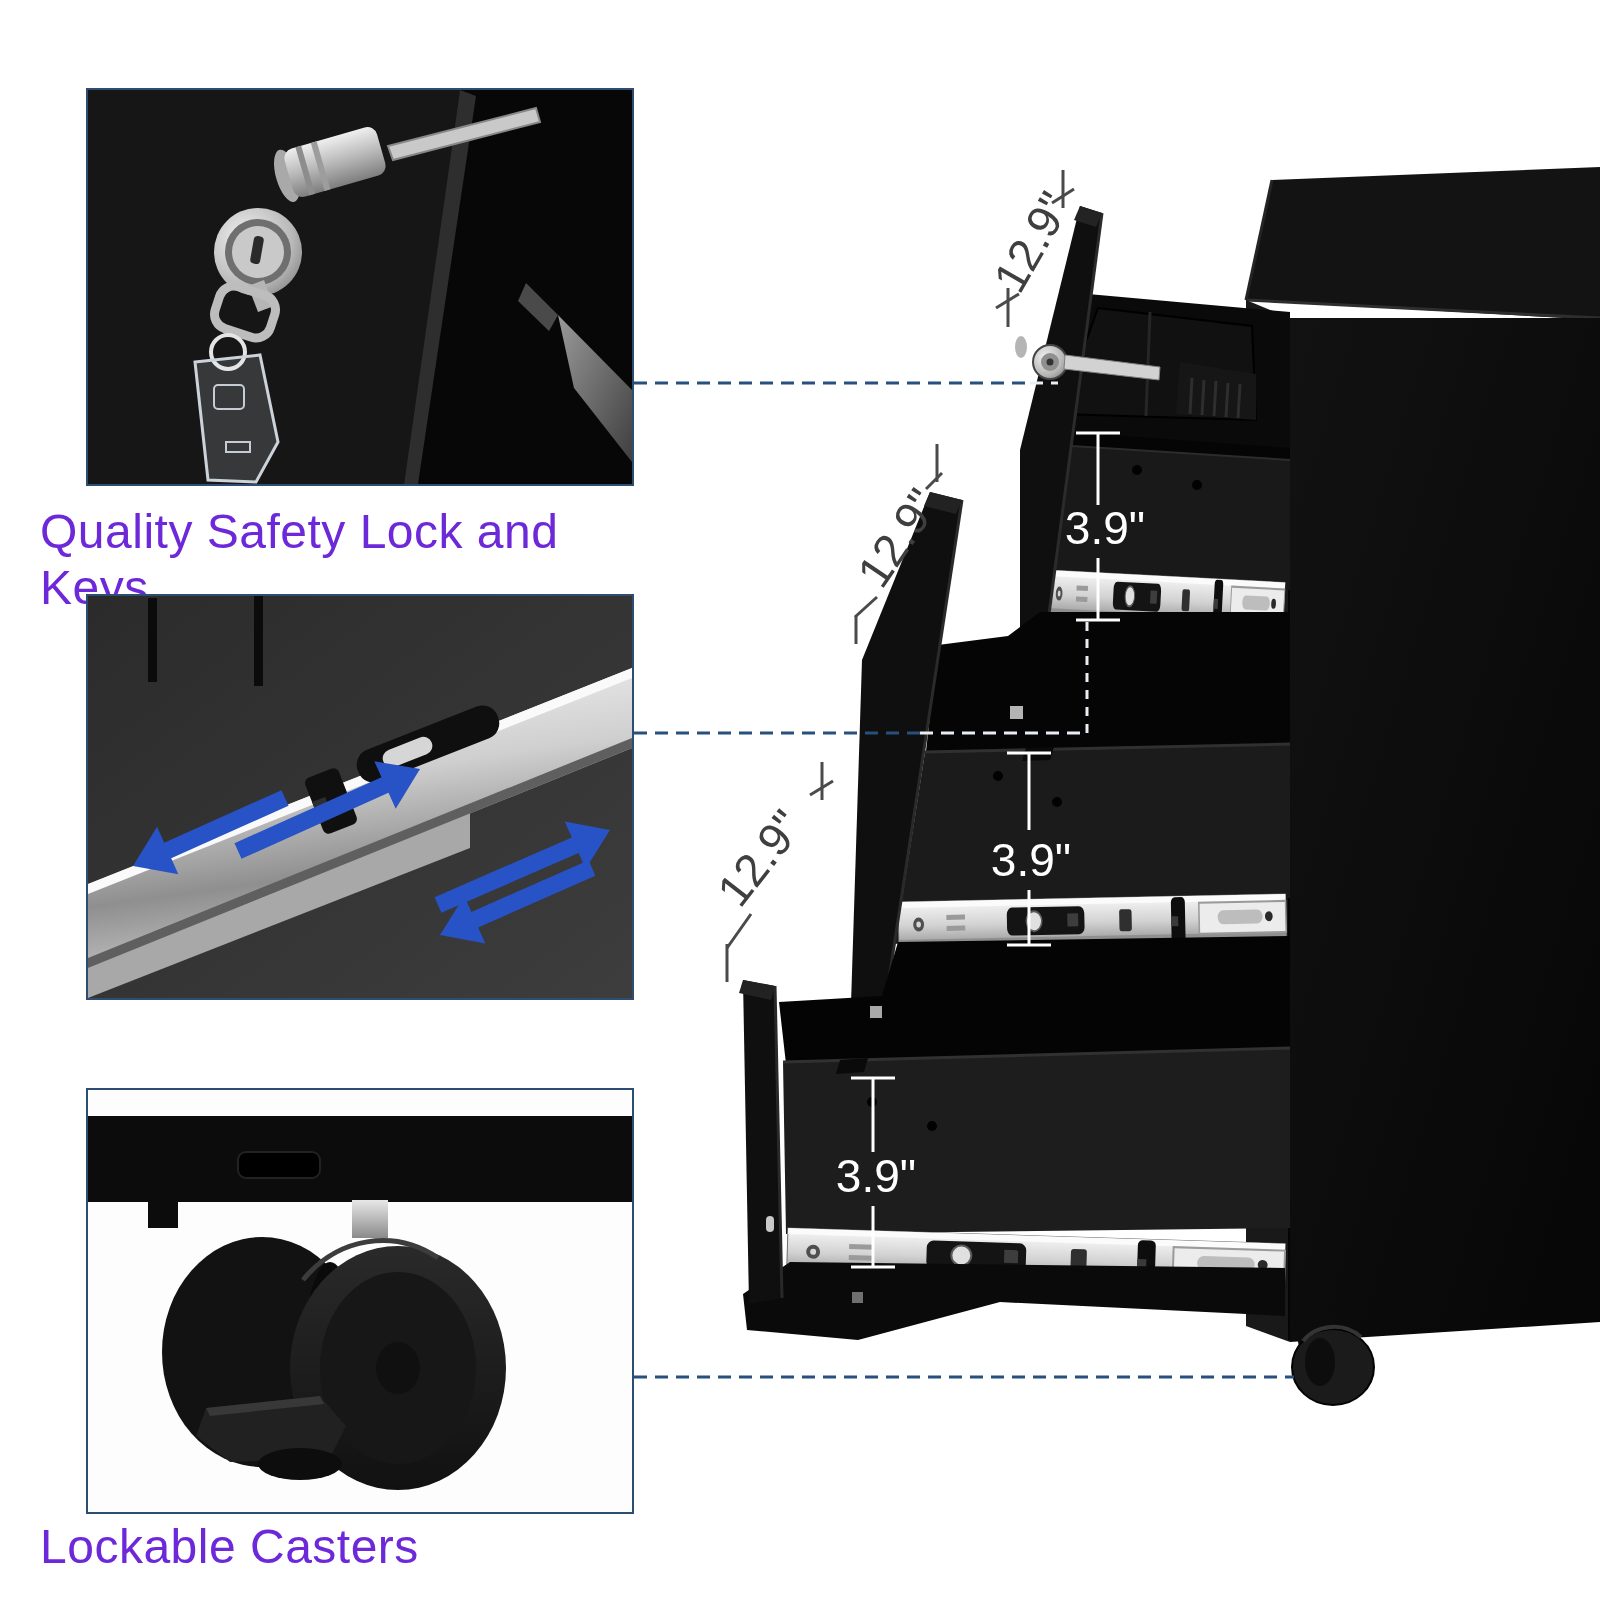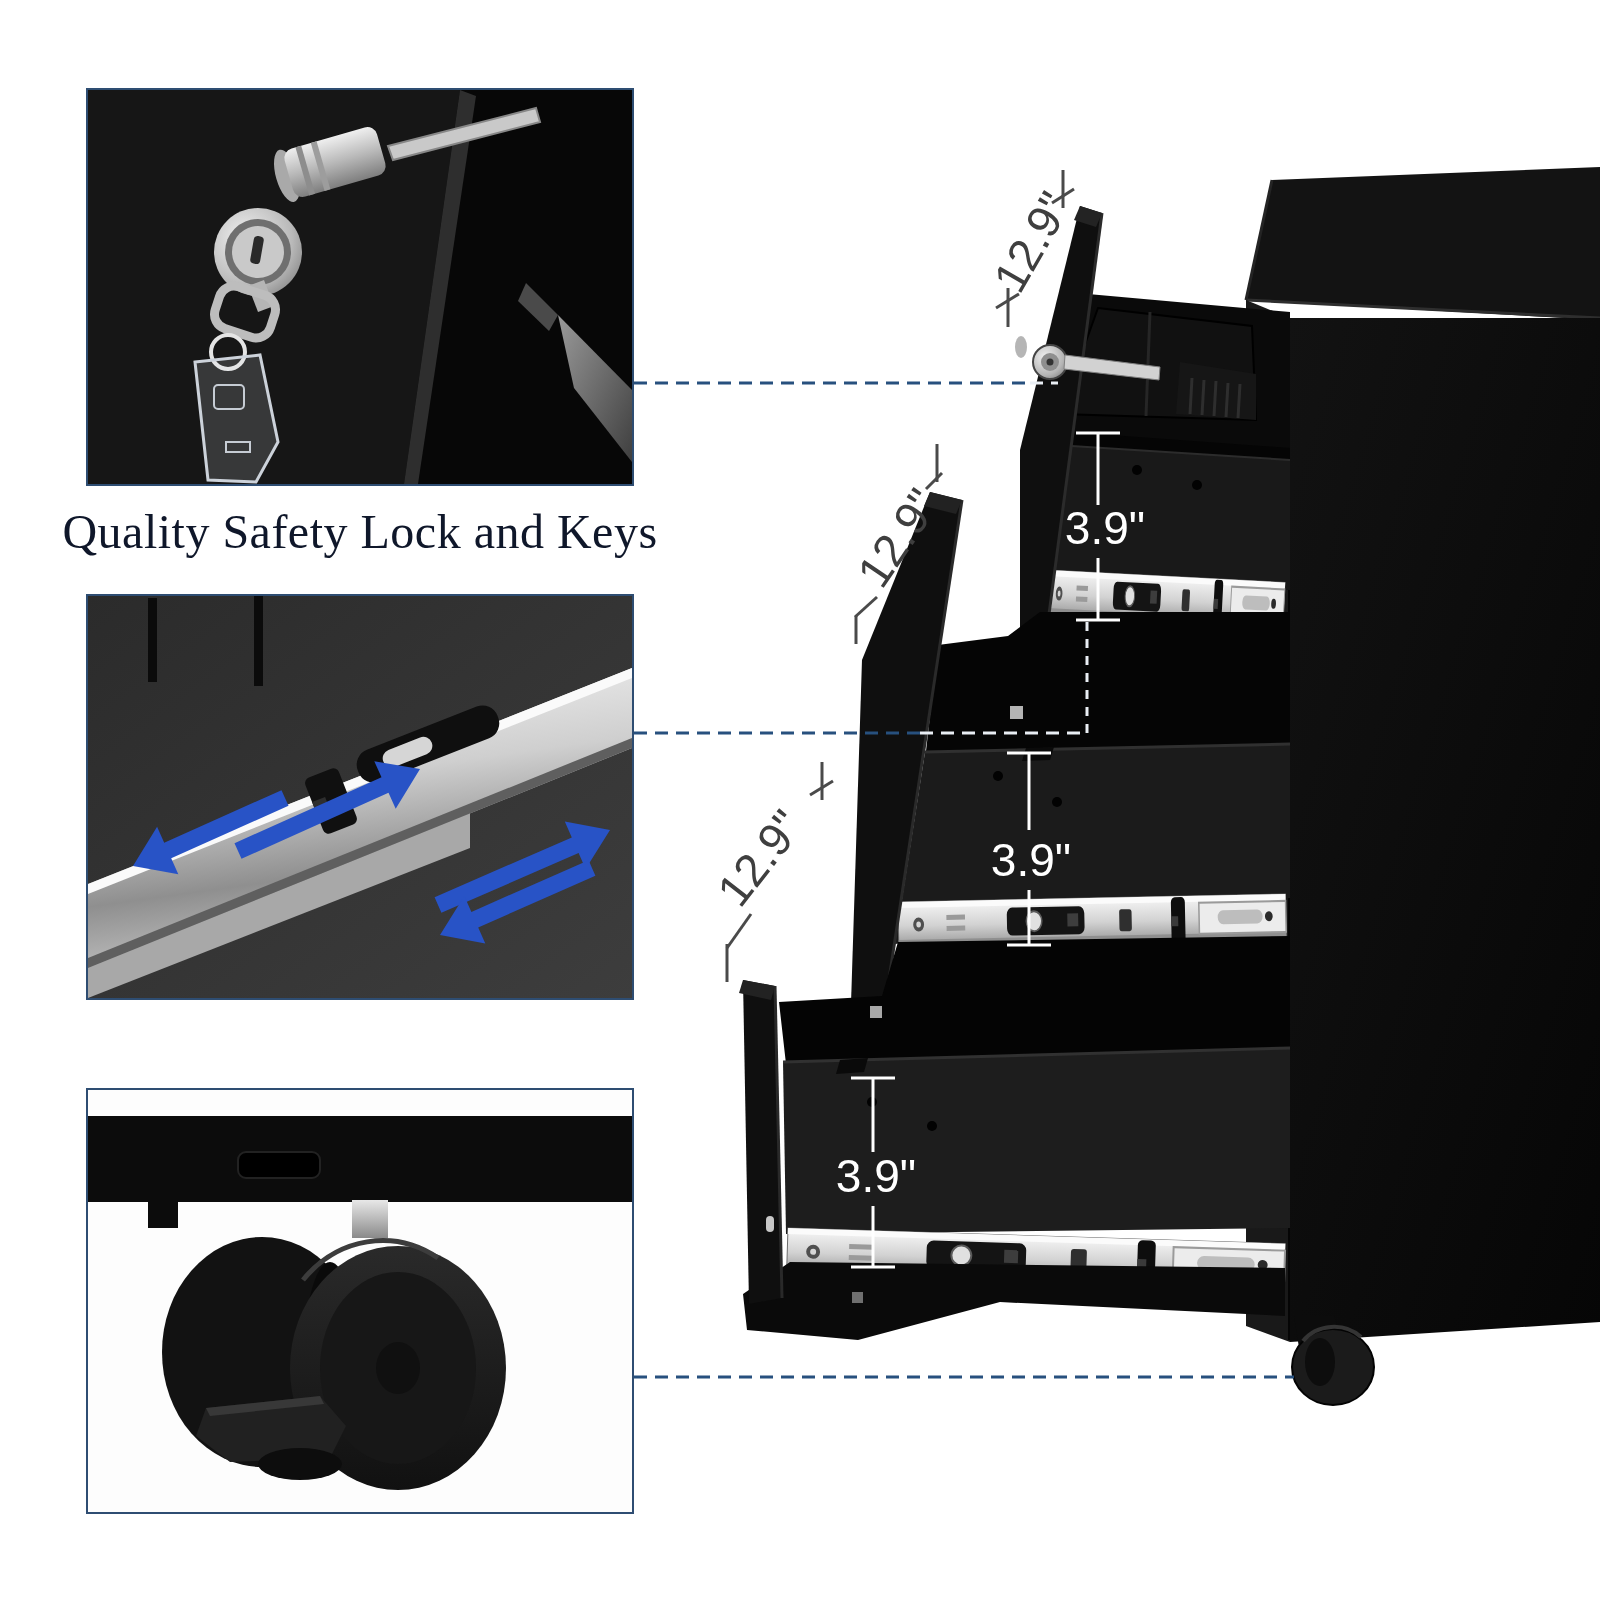--- a/index.html
+++ b/index.html
@@ -8,22 +8,22 @@
     font-family:"Liberation Sans", sans-serif;
   }
   .inset{
     position:absolute;border:2px solid #2e4d72;box-sizing:border-box;background:#000;
   }
   .inset svg{display:block;width:100%;height:100%;}
   #inset-lock   {left:86px; top:88px;  width:548px;height:398px;}
   #inset-runners{left:86px; top:594px; width:548px;height:406px;}
   #inset-casters{left:86px; top:1088px;width:548px;height:426px;background:#fff;}
   .caption{
-    position:absolute;left:40px;width:640px;text-align:center;
-    font-size:48px;line-height:56px;color:#0f172a;letter-spacing:0.5px;font-family:Liberation Serif, serif;
+    position:absolute;left:40px;width:640px;text-align:left;
+    font-size:48px;line-height:56px;color:#6d28d9;letter-spacing:0.5px;
   }
   #caption-lock   {top:504px;}
   #caption-runners{top:1027px;}
   #caption-casters{top:1519px;}
   #main-art{position:absolute;left:0;top:0;width:1600px;height:1600px;}
 </style>
 </head>
 <body>
 
 <div class="stage">
@@ -147,20 +147,21 @@
         <ellipse cx="310" cy="278" rx="22" ry="26" fill="#101010"></ellipse>
         <path d="M 215 190 A 108 122 0 0 1 350 168" fill="none" stroke="#3c3c3c" stroke-width="5"></path>
       </g>
       <g>
         <polygon points="118,318 232,306 258,336 242,368 142,372 108,346" fill="#212121"></polygon>
         <polygon points="118,318 232,306 236,314 122,326" fill="#383838"></polygon>
         <ellipse cx="212" cy="374" rx="42" ry="16" fill="#0d0d0d"></ellipse>
       </g>
     </svg>
   </div>
+  <div class="caption" id="caption-casters">Lockable Casters</div>
 
   <svg id="main-art" viewBox="0 0 1600 1600">
     <defs>
       <linearGradient id="sideG" x1="0" y1="0" x2="1" y2="1">
         <stop offset="0" stop-color="#121212"></stop>
           <stop offset="1" stop-color="#060606"></stop>
       </linearGradient>
       <linearGradient id="railG" x1="0" y1="0" x2="0" y2="1">
         <stop offset="0" stop-color="#f7f7f7"></stop>
           <stop offset="0.55" stop-color="#d2d2d2"></stop>

